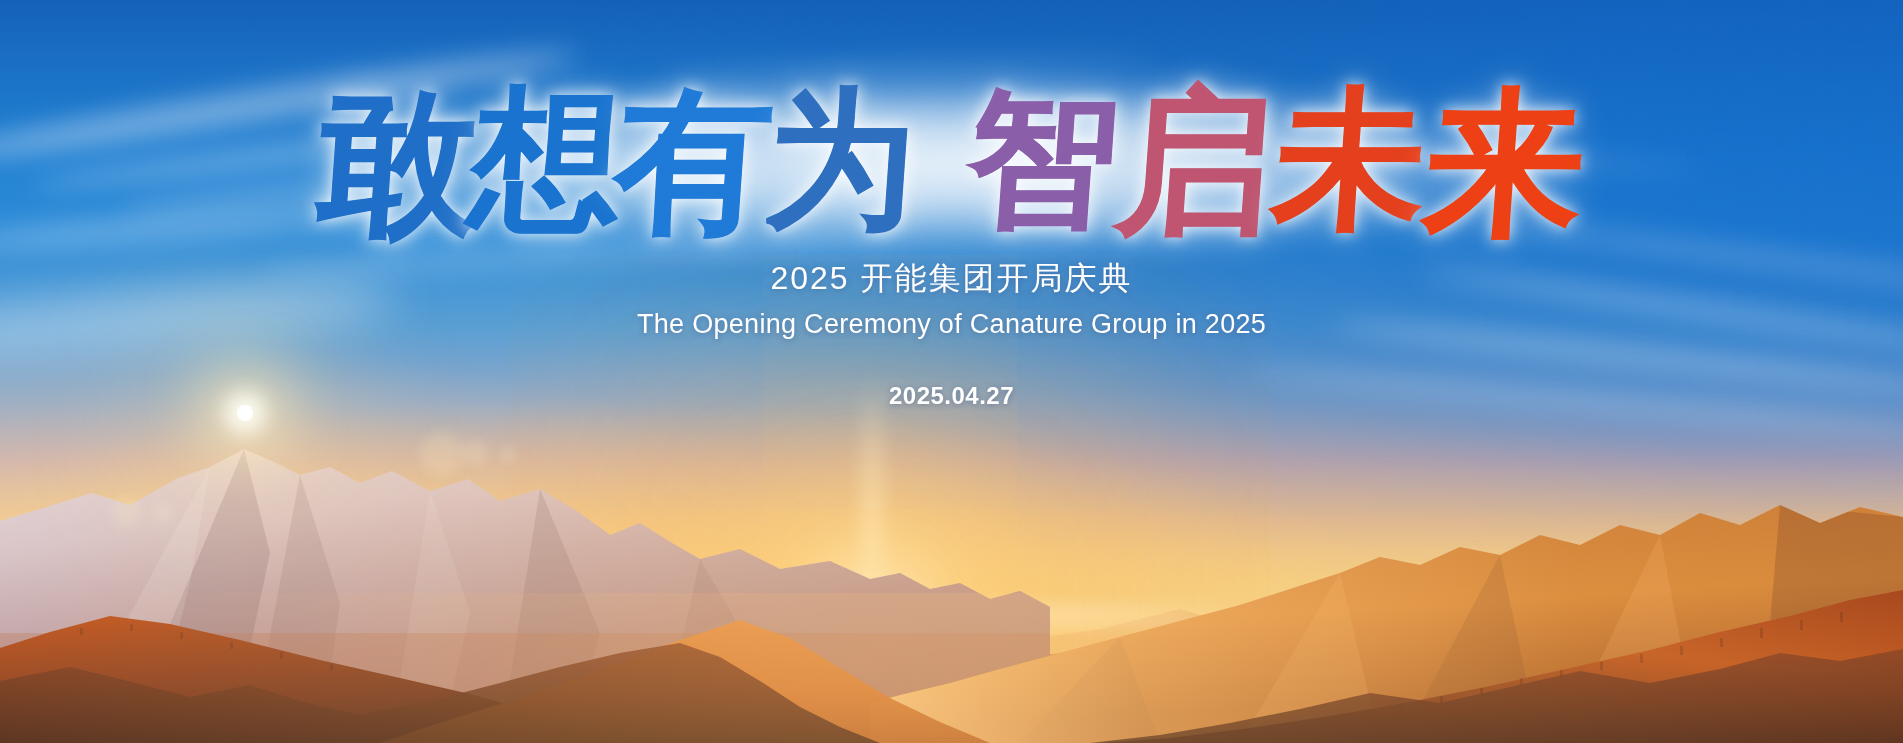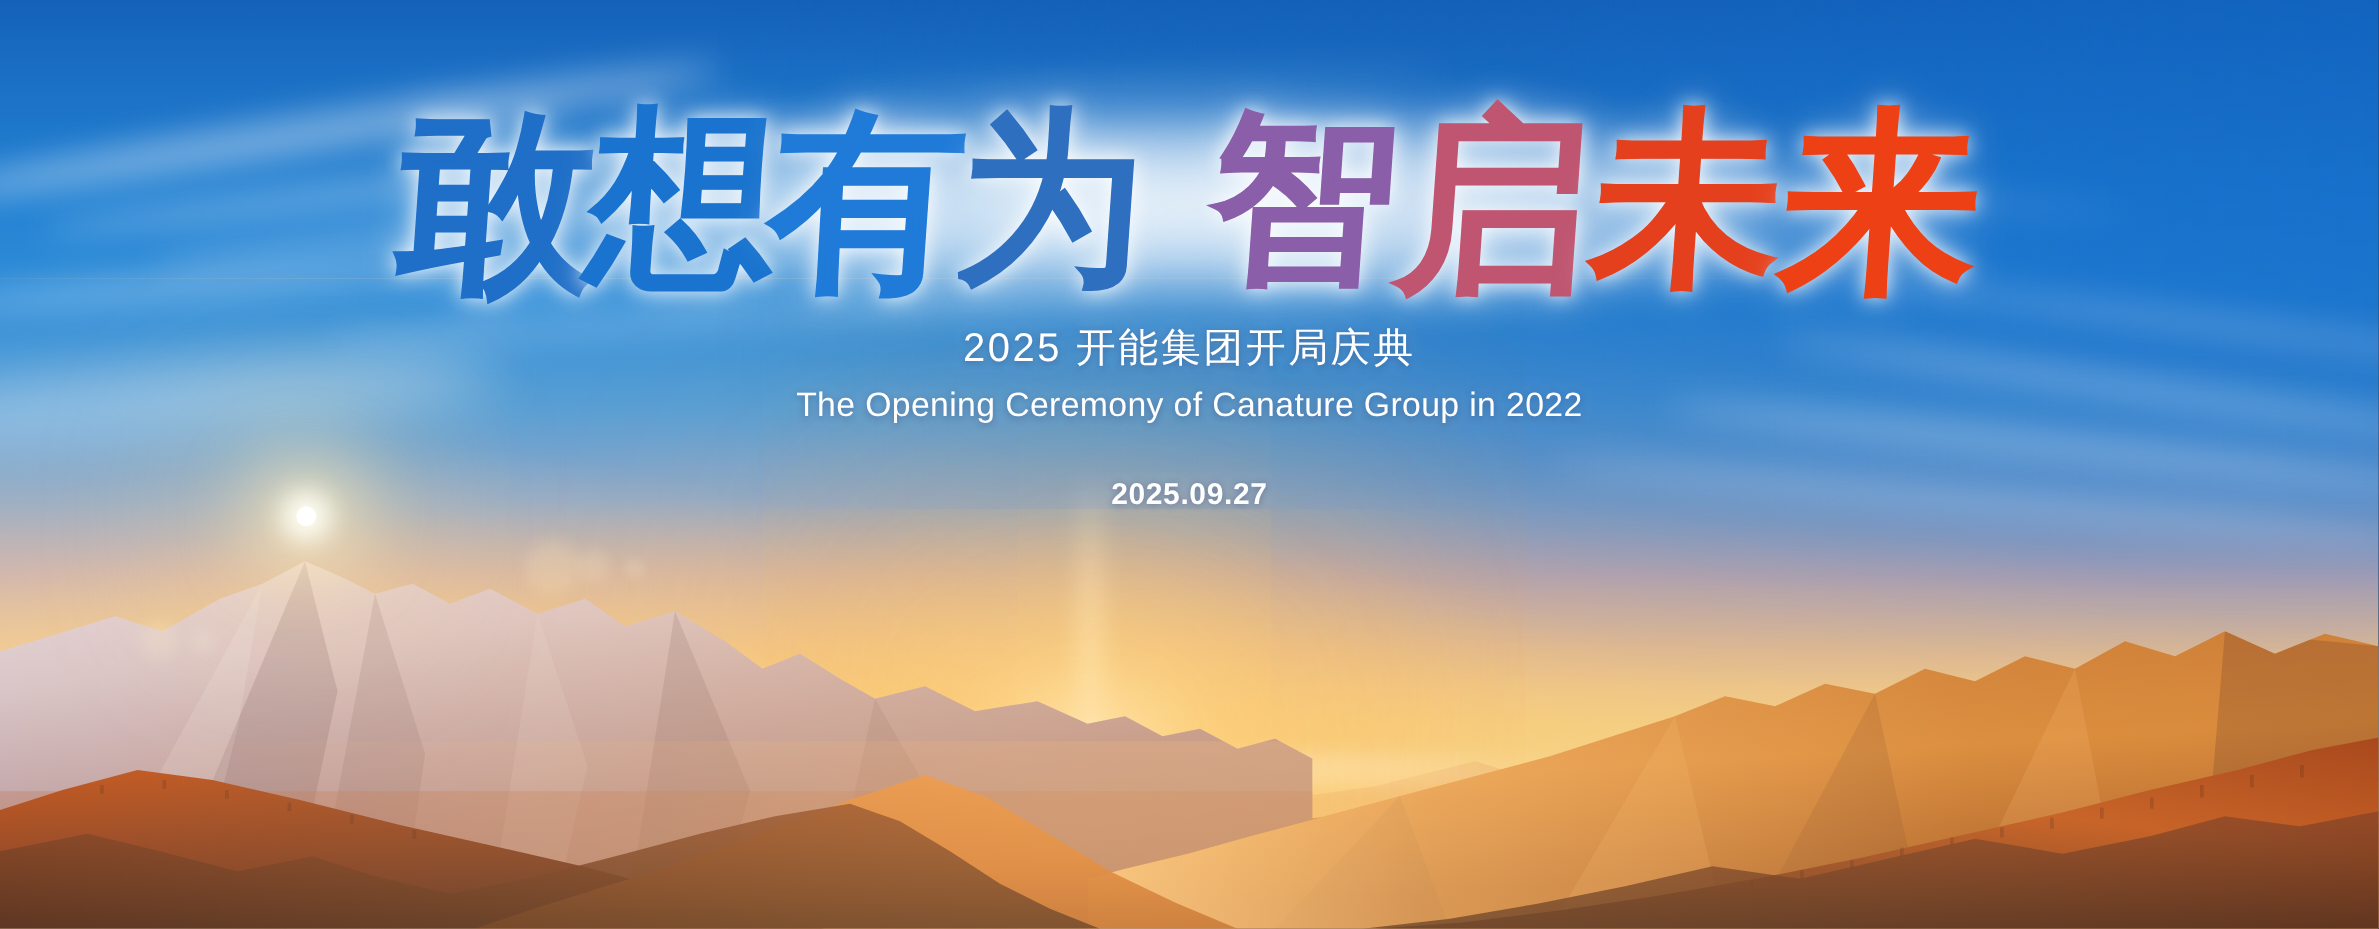--- a/index.html
+++ b/index.html
@@ -377,17 +377,17 @@
         <span class="ch b1">智</span>
         <span class="ch b2">启</span>
         <span class="ch b3">未</span>
         <span class="ch b4">来</span>
       </div>
     </div>
   </div>
 
   <div class="text-block">
     <p class="sub-cn">2025 开能集团开局庆典</p>
-    <p class="sub-en">The Opening Ceremony of Canature Group in 2022</p>
-    <p class="date">2025.09.27</p>
+    <p class="sub-en">The Opening Ceremony of Canature Group in 2025</p>
+    <p class="date">2025.04.27</p>
   </div>
 
 </div>
 
 </body></html>

